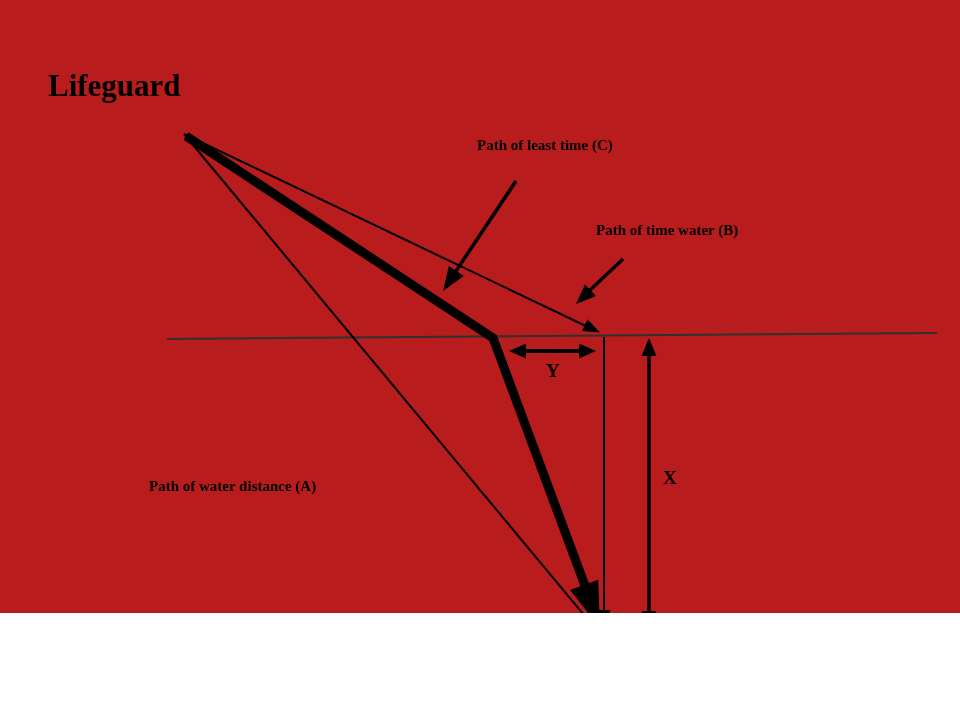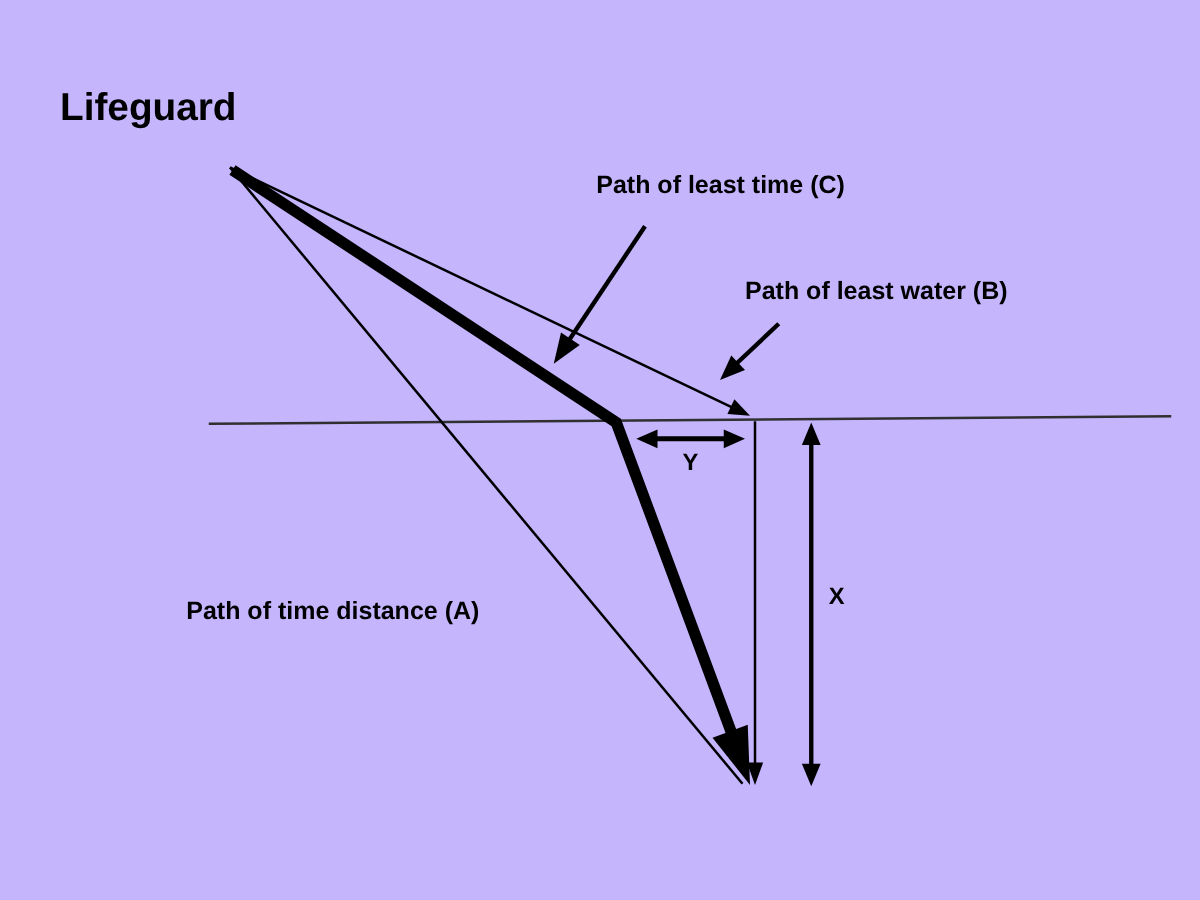--- a/index.html
+++ b/index.html
@@ -3,41 +3,41 @@
 <meta charset="utf-8">
 <style>
   html, body {
     margin: 0;
     padding: 0;
     background: #ffffff;
   }
   #stage {
     position: relative;
     width: 960px;
-    height: 720px;
-    background: #c4b5fd;
+    height: 613px;
+    background: #b91c1c;
     overflow: hidden;
-    font-family: Liberation Sans, sans-serif;
+    font-family: Liberation Serif, serif;
   }
   #diagram-svg {
     position: absolute;
     left: 0;
     top: 0;
     width: 960px;
     height: 720px;
   }
   .lbl {
     position: absolute;
     color: #000000;
     font-weight: bold;
     white-space: nowrap;
     line-height: 1;
   }
   .lbl-big   { font-size: 31px; }
-  .lbl-med   { font-size: 20px; }
+  .lbl-med   { font-size: 15px; }
   .lbl-small { font-size: 19px; }
   #label-lifeguard      { left: 48px;  top: 70px;  }
   #label-path-c         { left: 477px; top: 138px; }
   #label-path-b         { left: 596px; top: 223px; }
   #label-path-a         { left: 149px; top: 479px; }
   #label-swimmer        { left: 646px; top: 636px; }
   #label-y              { left: 546px; top: 361px; }
   #label-x              { left: 663px; top: 468px; }
 </style>
 </head>
@@ -72,22 +72,22 @@
 
     <line x1="649" y1="351" x2="649" y2="616" stroke="#000000" stroke-width="3.5"></line>
     <polygon points="649,338 641.5,356 656.5,356" fill="#000000"></polygon>
     <polygon points="649,629 641.5,611 656.5,611" fill="#000000"></polygon>
   </svg>
 
   <div id="label-lifeguard" class="lbl lbl-big">Lifeguard</div>
 
   <div id="label-path-c" class="lbl lbl-med">Path of least time (C)</div>
 
-  <div id="label-path-b" class="lbl lbl-med">Path of least water (B)</div>
+  <div id="label-path-b" class="lbl lbl-med">Path of time water (B)</div>
 
-  <div id="label-path-a" class="lbl lbl-med">Path of time distance (A)</div>
+  <div id="label-path-a" class="lbl lbl-med">Path of water distance (A)</div>
 
 
   <div id="label-y" class="lbl lbl-small">Y</div>
 
   <div id="label-x" class="lbl lbl-small">X</div>
 
 </div>
 
 </body></html>

